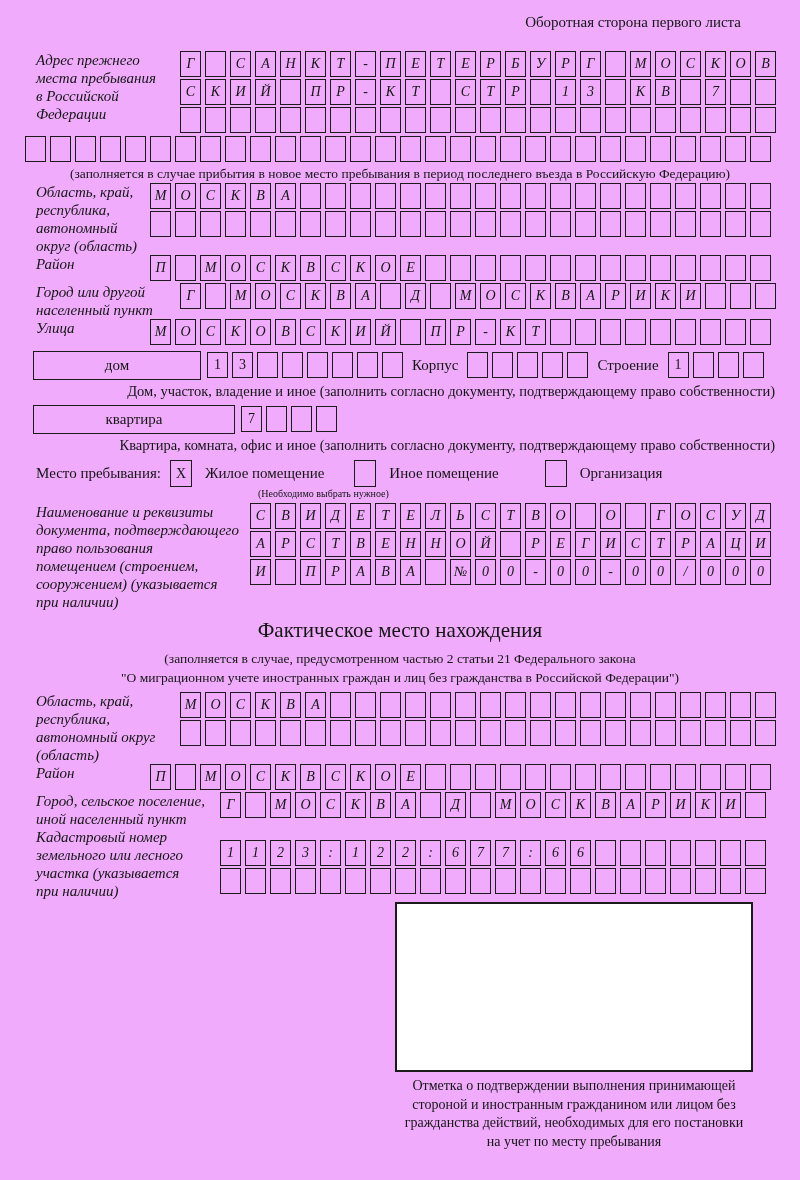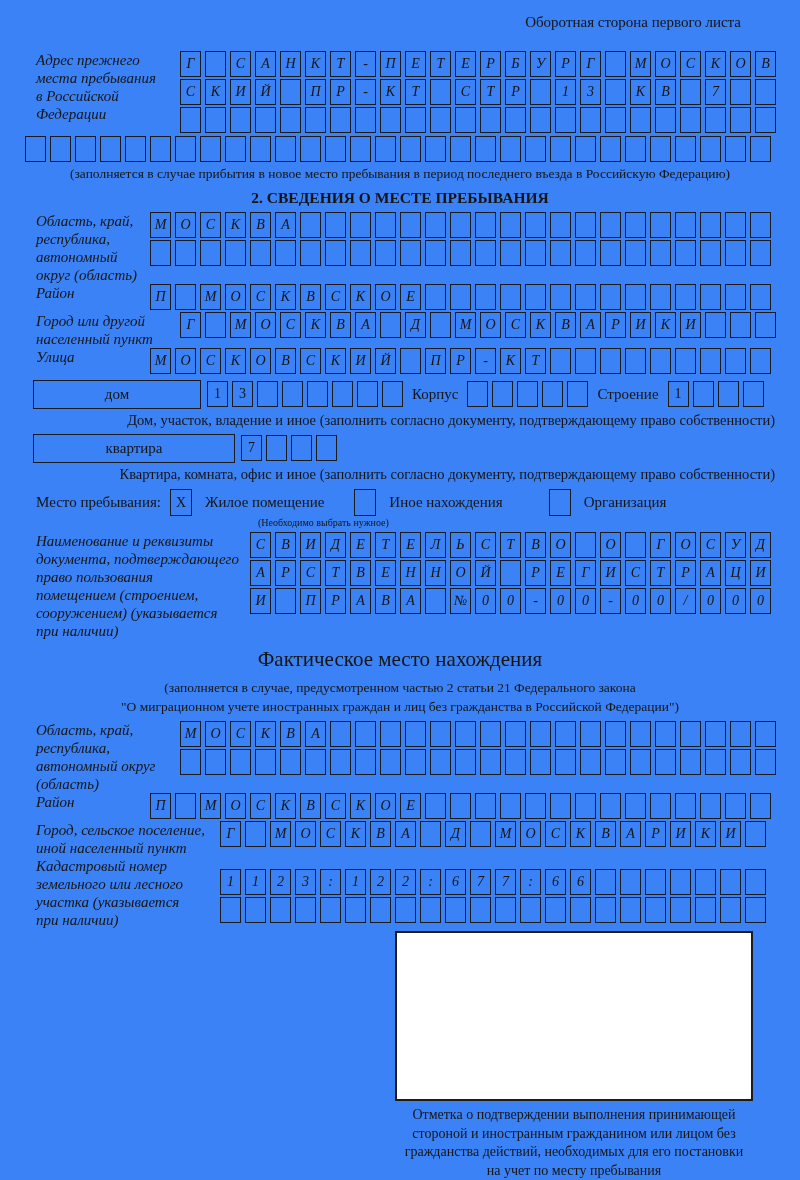--- a/index.html
+++ b/index.html
@@ -1,21 +1,21 @@
 <!DOCTYPE html>
 <html><head>
 <meta charset="utf-8">
 <style>
   * { box-sizing: border-box; margin: 0; padding: 0; }
   html, body { background: #fff; }
   .page {
     position: relative;
     width: 800px; height: 1180px;
     margin: 0 auto;
-    background: #3b82f6;
+    background: #f0abfc;
     color: #151515;
     font-family: "Liberation Serif", "DejaVu Serif", serif;
     padding: 14px 25px 0 25px;
     overflow: hidden;
   }
   .top-note { text-align: right; padding-right: 34px; font-size: 15px; margin-bottom: 20px; }
 
   .field { display: flex; align-items: flex-start; font-style: italic; }
   .flabel { font-size: 15px; line-height: 18px; white-space: pre-line; padding-left: 11px; flex: none; }
   .w155 { width: 155px; } .w125 { width: 125px; } .w225 { width: 225px; } .w195 { width: 195px; }
@@ -197,21 +197,20 @@
       <span class="cell"></span>
       <span class="cell"></span>
       <span class="cell"></span>
       <span class="cell"></span>
       <span class="cell"></span>
       <span class="cell"></span>
       <span class="cell"></span>
     </div>
   <div class="note center">(заполняется в случае прибытия в новое место пребывания в период последнего въезда в Российскую Федерацию)</div>
 
-  <div class="sec-title">2. СВЕДЕНИЯ О МЕСТЕ ПРЕБЫВАНИЯ</div>
 
   <div class="field">
     <div class="flabel w125">Область, край,
 республика,
 автономный
 округ (область)</div>
     <div class="rows">
       <div class="cellrow">
           <span class="cell">М</span>
           <span class="cell">О</span>
@@ -405,21 +404,21 @@
         <span class="cell"></span>
       </div>
   </div>
   <div class="note indent">Квартира, комната, офис и иное (заполнить согласно документу, подтверждающему право собственности)</div>
 
   <div class="stay-row">
     <span class="stay-lbl">Место пребывания:</span>
     <span class="checkbox">X</span>
     <span class="opt">Жилое помещение</span>
     <span class="checkbox gap30"></span>
-    <span class="opt">Иное нахождения</span>
+    <span class="opt">Иное помещение</span>
     <span class="checkbox gap46"></span>
     <span class="opt">Организация</span>
   </div>
   <div class="choose-note">(Необходимо выбрать нужное)</div>
 
   <div class="field mt4">
     <div class="flabel w225">Наименование и реквизиты
 документа, подтверждающего
 право пользования
 помещением (строением,

